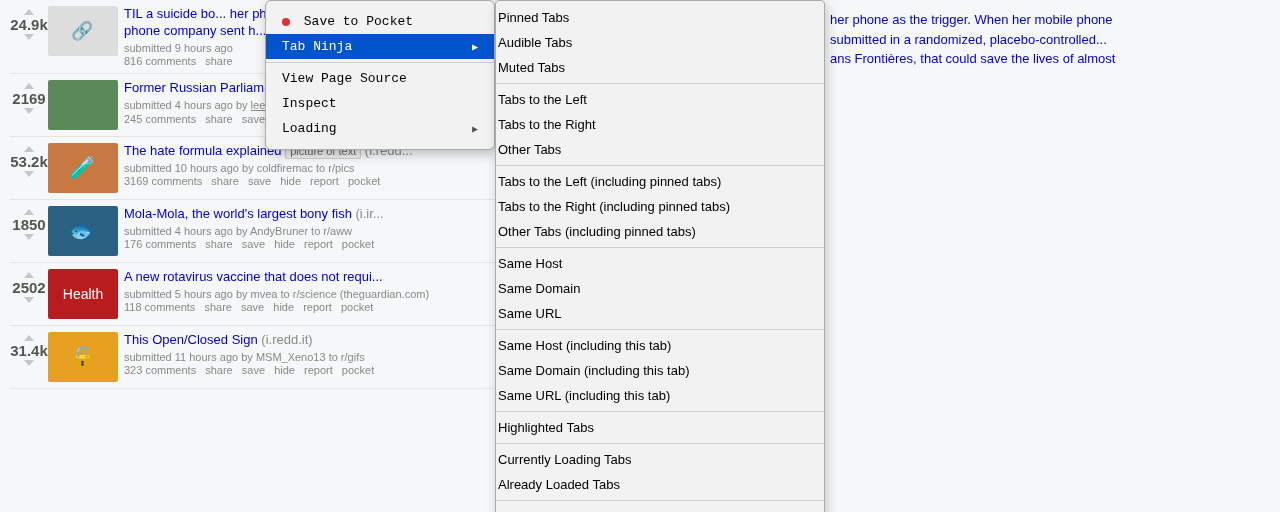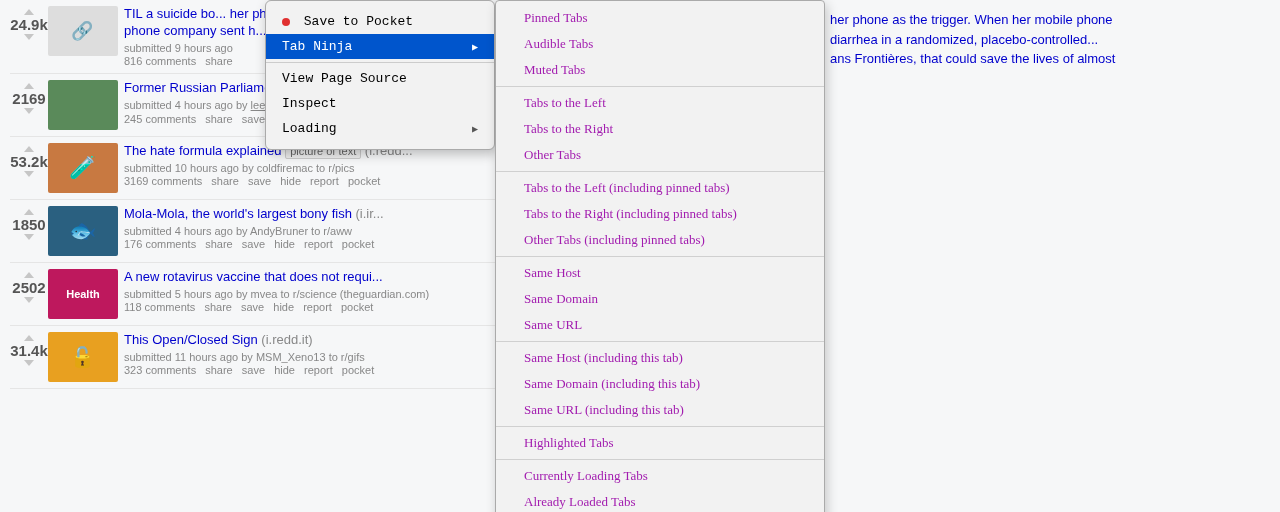--- a/index.html
+++ b/index.html
@@ -207,25 +207,24 @@
       background: #f2f2f2;
       border: 1px solid #aaa;
       border-radius: 4px;
       box-shadow: 2px 4px 12px rgba(0,0,0,0.2);
       padding: 4px 0;
       font-size: 13px;
       z-index: 11;
     }
 
     .tn-item {
-      padding: 5px 28px;
+      padding: 5px 2px;
       cursor: default;
-      color: #a21caf;
+      color: #000000;
       white-space: nowrap;
-      font-family: Liberation Serif, serif;
     }
     .tn-separator {
       height: 1px;
       background: #d0d0d0;
       margin: 3px 0;
     }
 
     
     .dot-red {
       display: inline-block;
@@ -325,21 +324,21 @@
         </div>
       </div>
     </div>
 
     <div class="reddit-item">
       <div class="vote-col">
         <span class="vote-arrow-up"></span>
         <span class="score">2502</span>
         <span class="vote-arrow-down"></span>
       </div>
-      <div class="thumb" style="background:#be185d;font-size:11px;color:#fff;display:flex;align-items:center;justify-content:center;font-weight:bold;">Health</div>
+      <div class="thumb" style="background:#b91c1c;font-size:14px;color:#fff;display:flex;align-items:center;justify-content:center;">Health</div>
       <div class="post-body">
         <a class="post-title">A new rotavirus vaccine that does not requi...</a>
         <div class="post-meta">submitted 5 hours ago by mvea to r/science (theguardian.com)</div>
         <div class="post-actions">
           <span>118 comments</span>
           <span>share</span>
           <span>save</span>
           <span>hide</span>
           <span>report</span>
           <span>pocket</span>
@@ -366,21 +365,21 @@
           <span>pocket</span>
         </div>
       </div>
     </div>
 
   </div>
 
   <div class="right-content">
     <div class="right-text">
       <p style="color:#0000cc;">her phone as the trigger. When her mobile phone</p>
-      <p style="color:#0000cc;">diarrhea in a randomized, placebo-controlled...</p>
+      <p style="color:#0000cc;">submitted in a randomized, placebo-controlled...</p>
       <p style="color:#0000cc;">ans Frontières, that could save the lives of almost</p>
     </div>
   </div>
 
 </div>
 
 <div class="context-menu-overlay">
 
   <div class="browser-context-menu">
     <div class="browser-menu-item">

